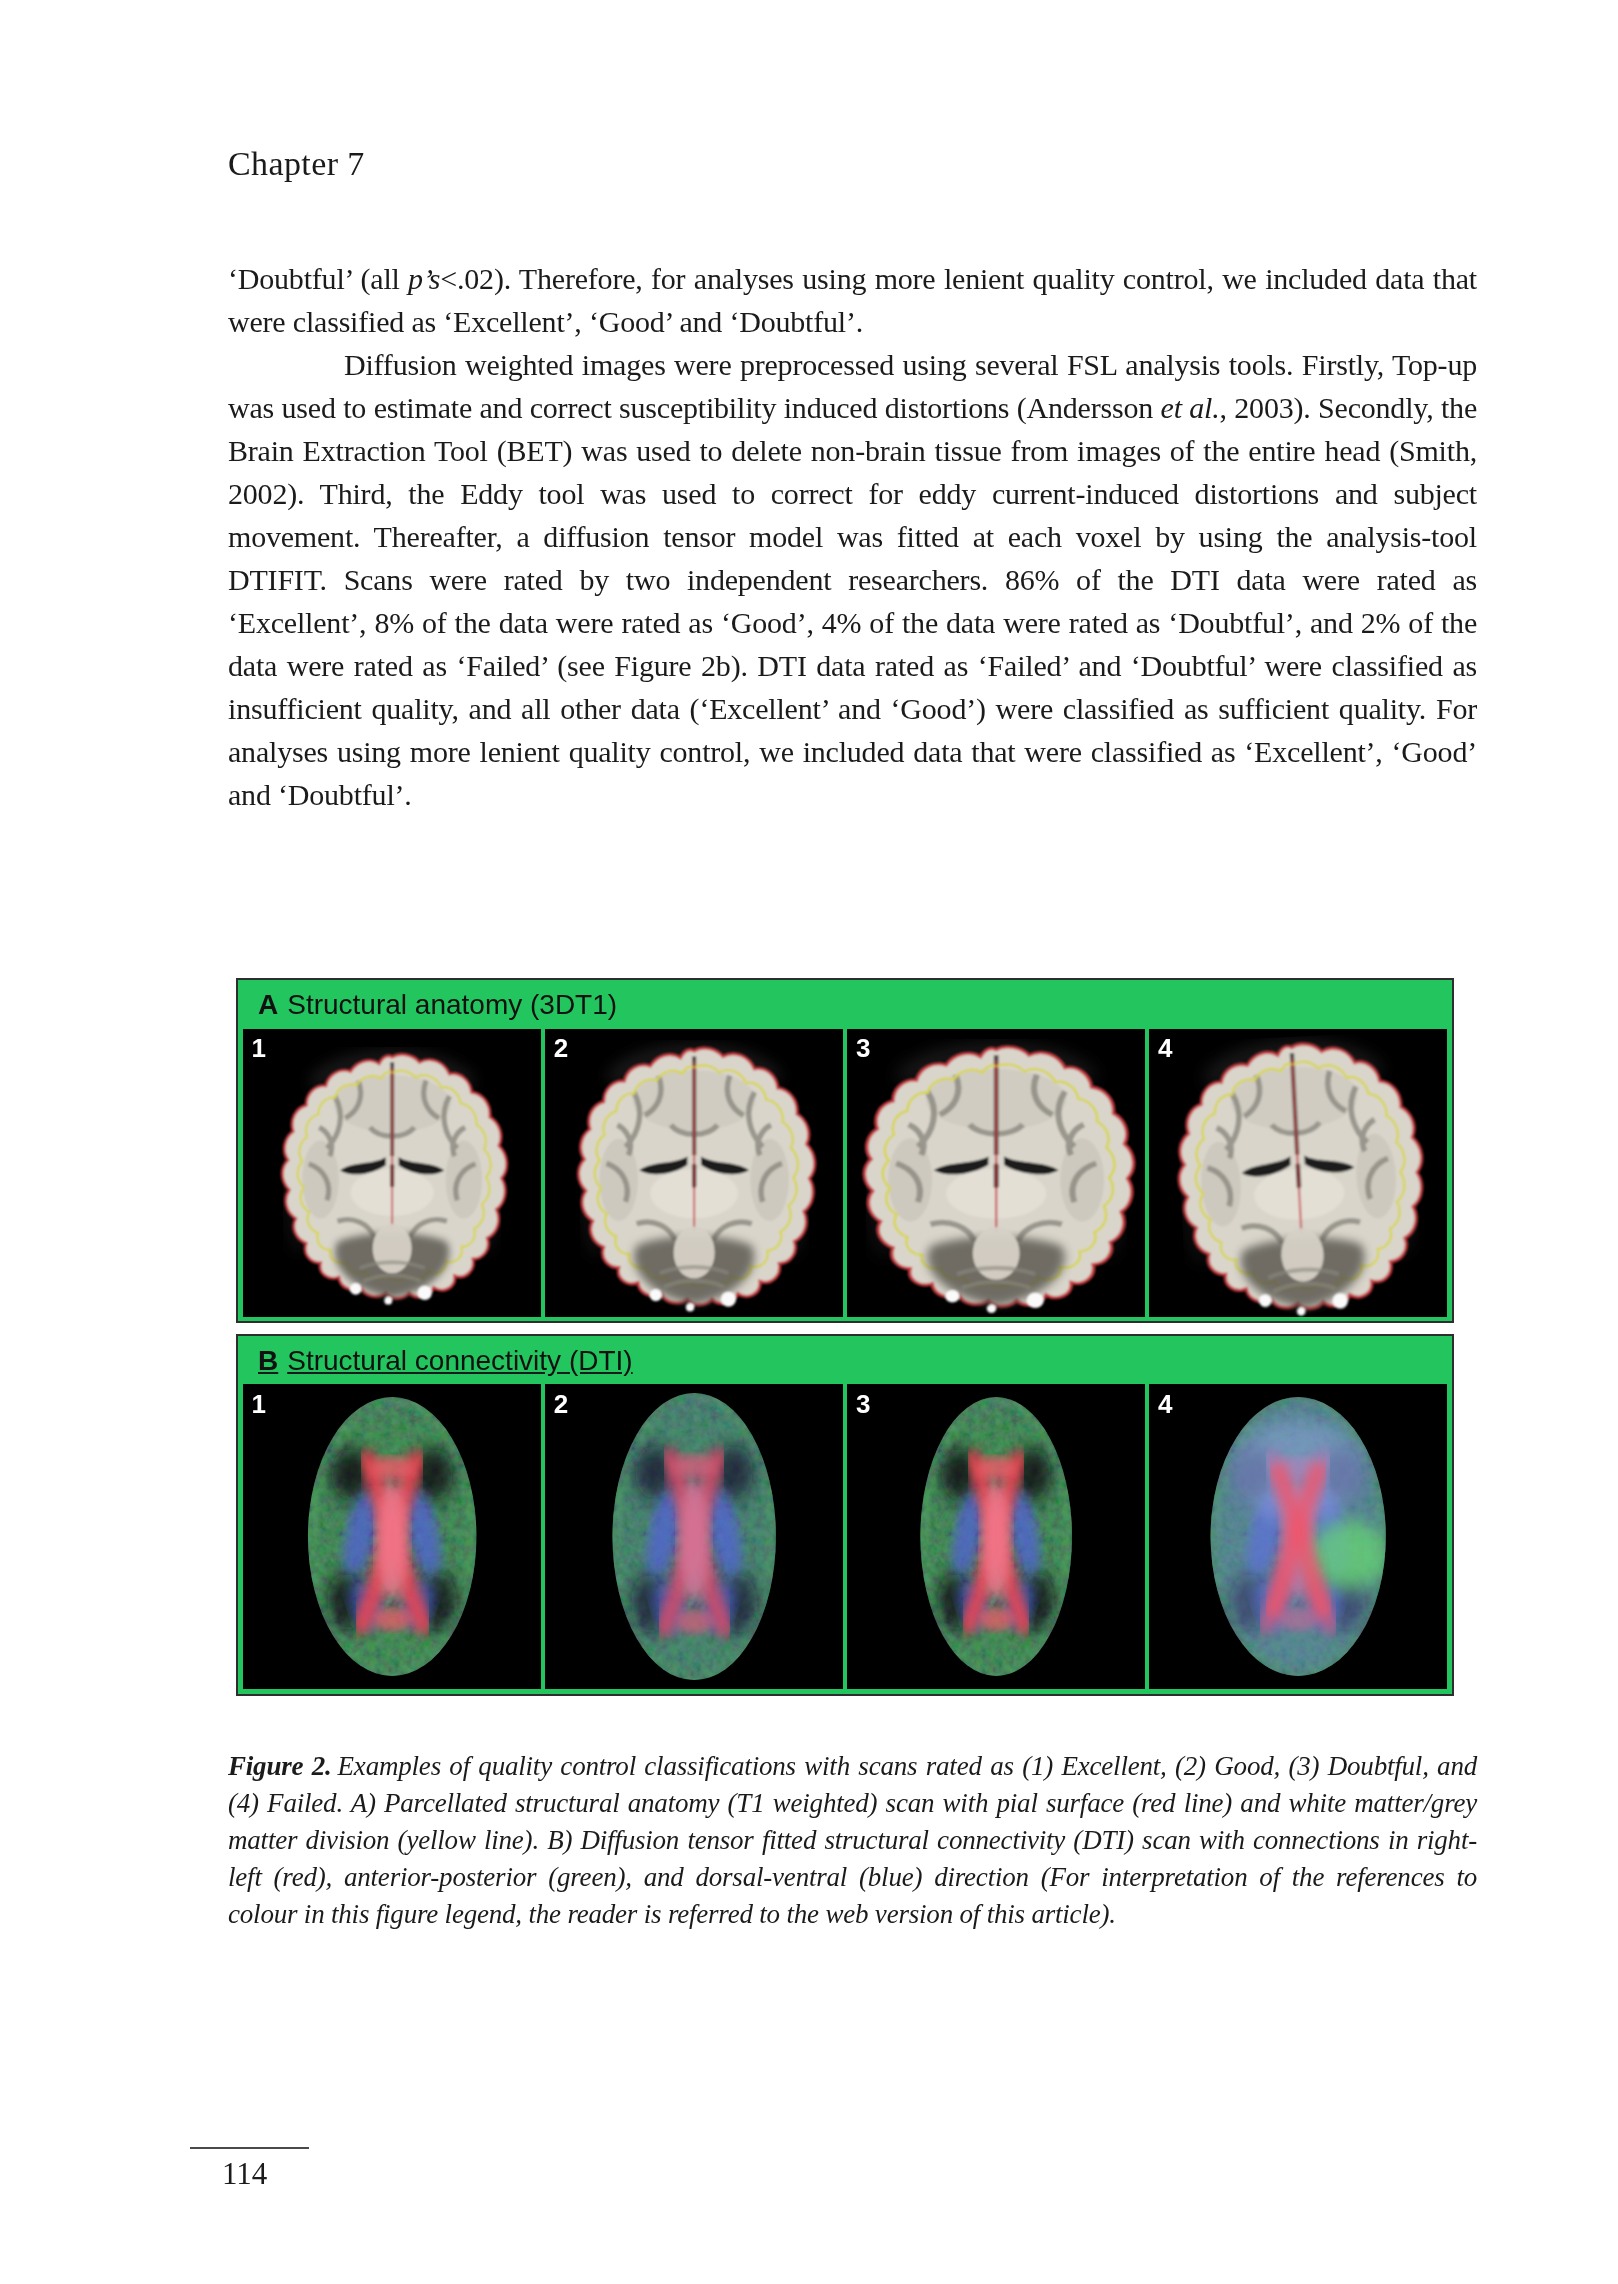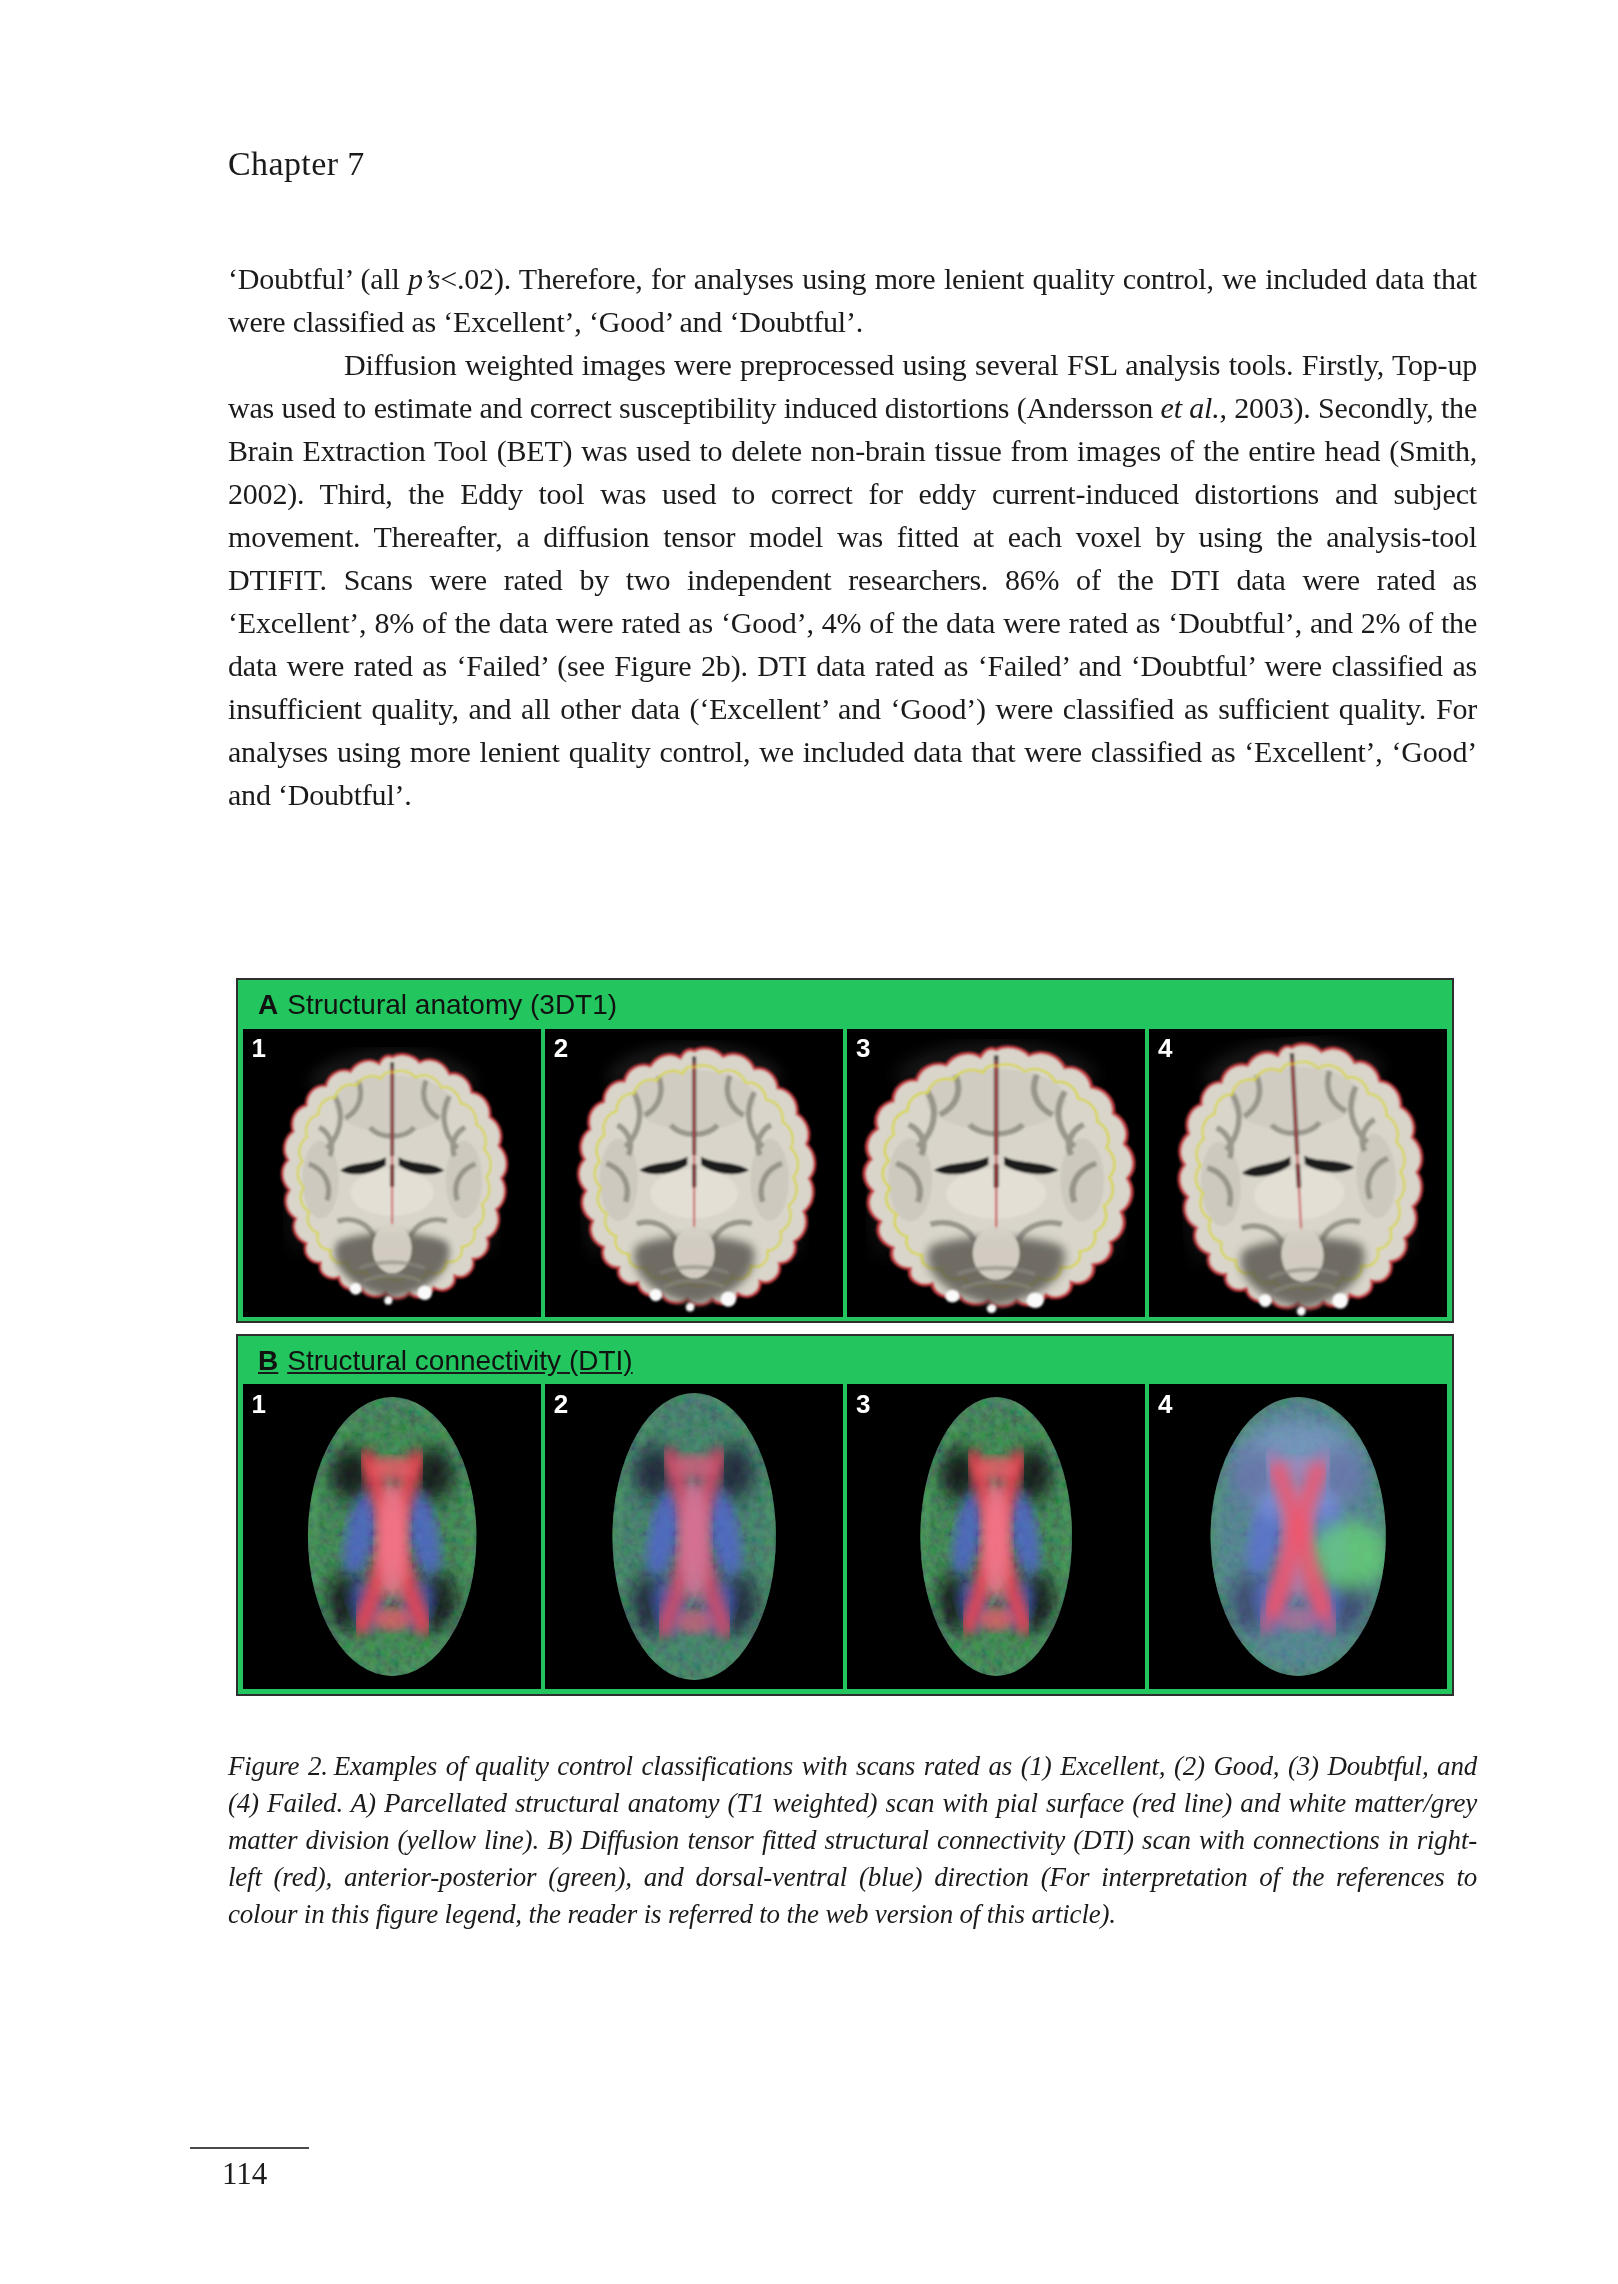--- a/index.html
+++ b/index.html
@@ -21,21 +21,21 @@
   .tiles{display:flex;gap:3.8px;padding:0 4.6px 4.6px 4.6px;}
   .tile{position:relative;flex:1;background:#000;overflow:hidden;}
   .panel-a .tile{height:288px;}
   .panel-b .tile{height:305px;}
   .tile .num{position:absolute;top:4.6px;left:9px;color:#fff;z-index:2;
              font-family:"Liberation Sans","DejaVu Sans",sans-serif;font-weight:700;font-size:26px;}
   .tile svg.brain{position:absolute;left:0;top:0;width:100%;height:100%;}
 
   .caption{position:absolute;left:228px;top:1748px;width:1249px;font-size:27px;line-height:37px;
            font-style:italic;text-align:justify;letter-spacing:-0.2px;}
-  .cap-lead{font-weight:400;margin-right:6px;}
+  .cap-lead{font-weight:700;margin-right:6px;}
   .footer-rule{position:absolute;left:190px;top:2147px;width:119px;height:2.3px;background:#4a4a4a;}
   .page-number{position:absolute;left:222px;top:2156px;font-size:31px;}
   .svgdefs{position:absolute;width:0;height:0;overflow:hidden;}
 </style>
 </head>
 <body>
 
 <svg class="svgdefs" aria-hidden="true">
   <defs>
     <filter id="b1">

